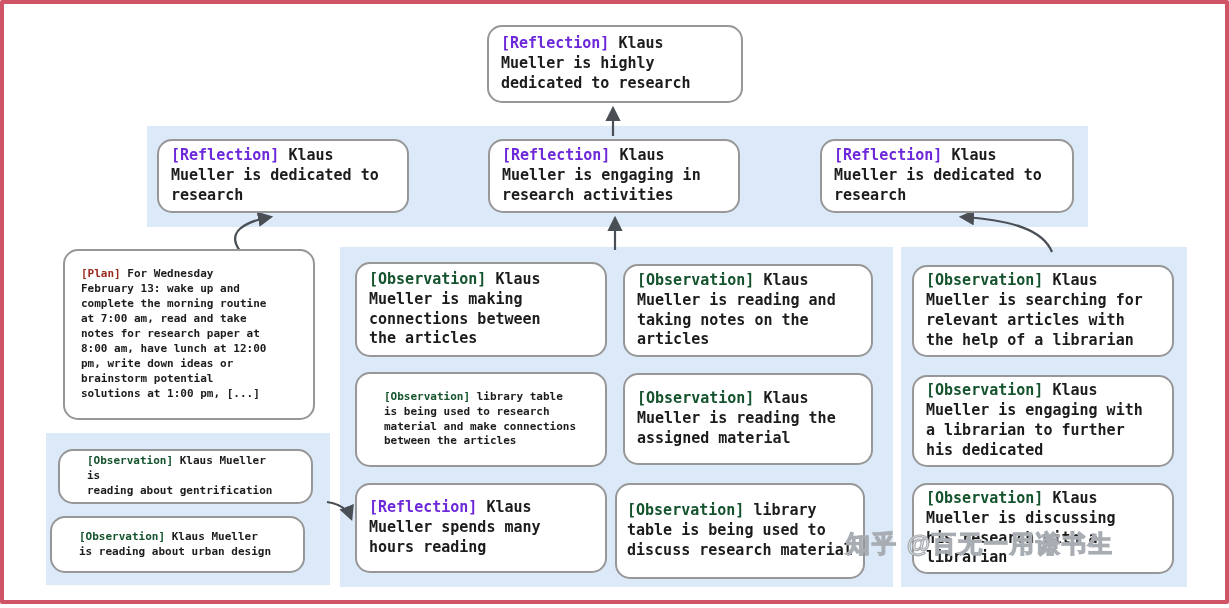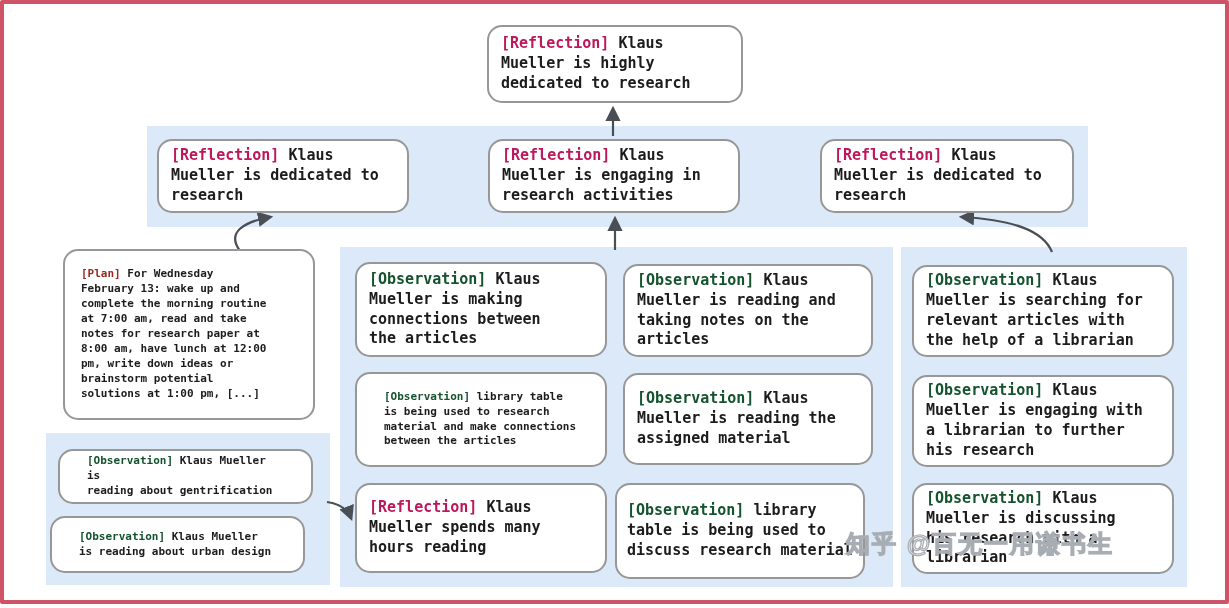--- a/index.html
+++ b/index.html
@@ -20,21 +20,21 @@
     position:absolute;box-sizing:border-box;background:#ffffff;
     border:2px solid #979797;border-radius:15px;
     display:flex;align-items:center;
     font-weight:bold;color:#1c1c1c;z-index:10;
   }
   .node .inner{padding:0 27px;}
   .node.big{font-size:15px;line-height:1.32;}
   .node.big .inner{padding:0 12px;}
   .node.small{font-size:11px;line-height:1.36;}
   .lbl{margin-right:1ch;}
-  .lbl.reflection{color:#be185d;}
+  .lbl.reflection{color:#6d28d9;}
   .lbl.observation{color:#14532d;}
   .lbl.plan{color:#9c2a1f;}
   .txt{white-space:pre-line;}
   svg.arrows{position:absolute;left:0;top:0;z-index:5;pointer-events:none;}
   .watermark{
     position:absolute;left:846px;top:528px;z-index:60;
     font-family:"Liberation Sans","DejaVu Sans",sans-serif;
     font-size:24px;font-weight:bold;letter-spacing:2px;
     color:rgba(255,255,255,0.95);
     -webkit-text-stroke:1.2px #a8adb3;
@@ -146,21 +146,21 @@
   <div class="node big" style="left:912px;top:265px;width:262px;height:92px;">
     <div class="inner"><span class="lbl observation">[Observation]</span><span class="txt">Klaus
 Mueller is searching for
 relevant articles with
 the help of a librarian</span></div>
   </div>
   <div class="node big" style="left:912px;top:375px;width:262px;height:92px;">
     <div class="inner"><span class="lbl observation">[Observation]</span><span class="txt">Klaus
 Mueller is engaging with
 a librarian to further
-his research</span></div>
+his dedicated</span></div>
   </div>
   <div class="node big" style="left:912px;top:483px;width:262px;height:91px;">
     <div class="inner"><span class="lbl observation">[Observation]</span><span class="txt">Klaus
 Mueller is discussing
 his research with a
 librarian</span></div>
   </div>
 
   <div class="watermark">知乎 @百无一用谦书生</div>
 

